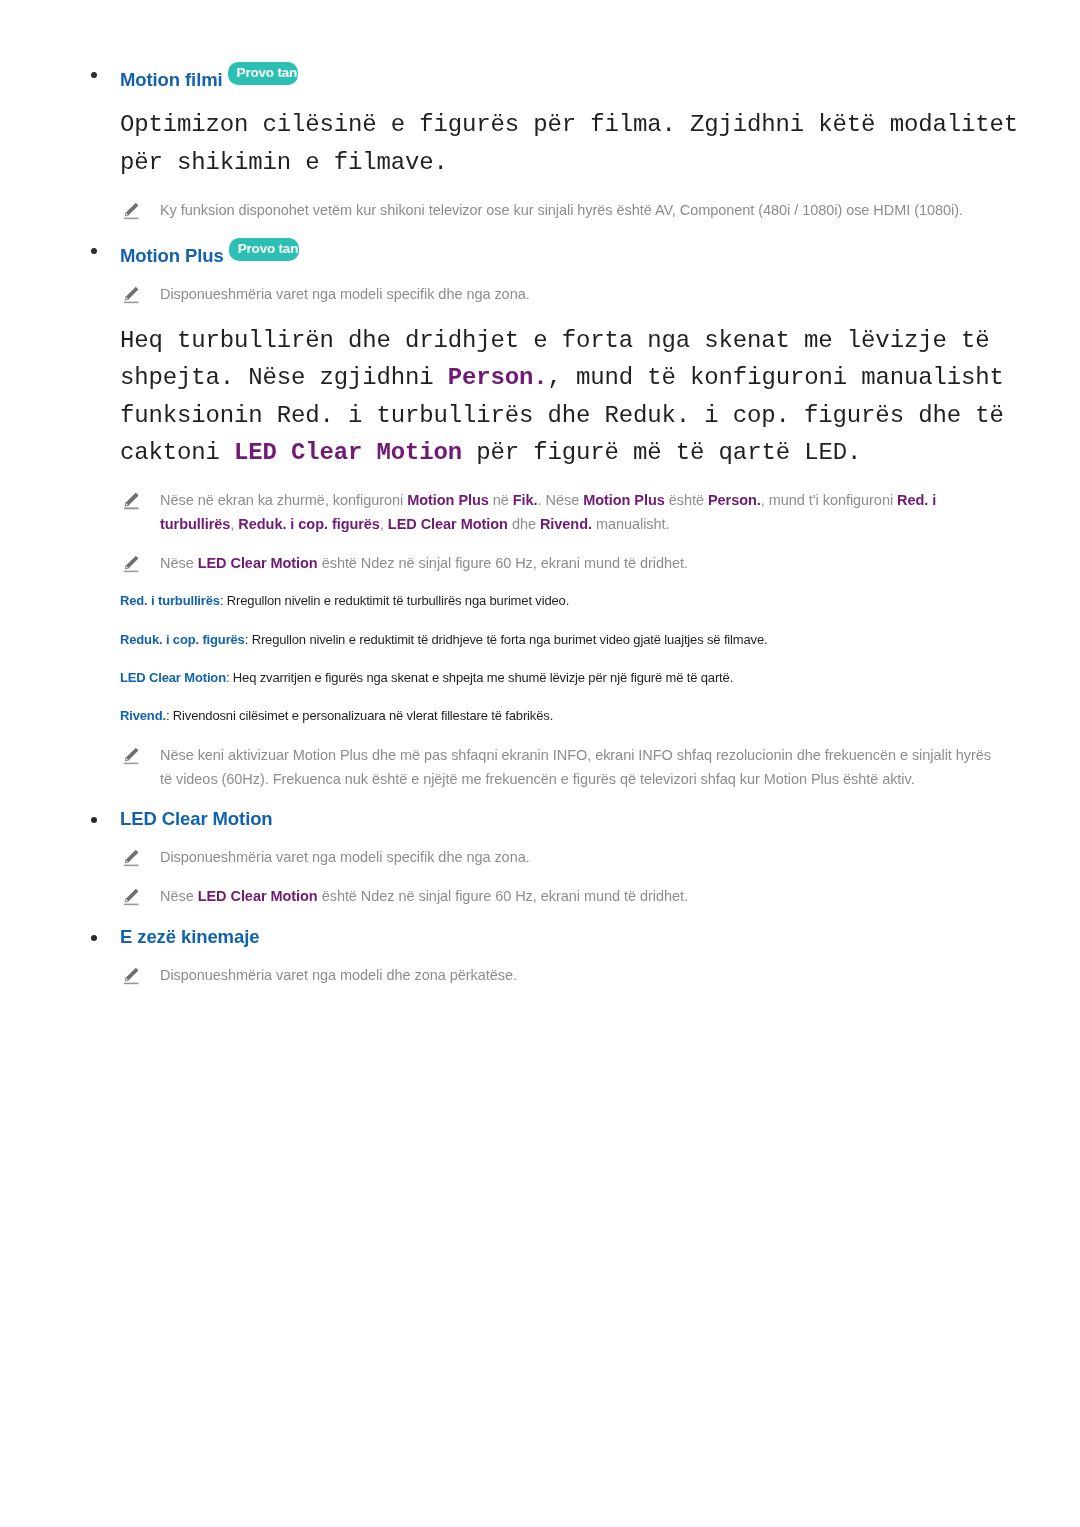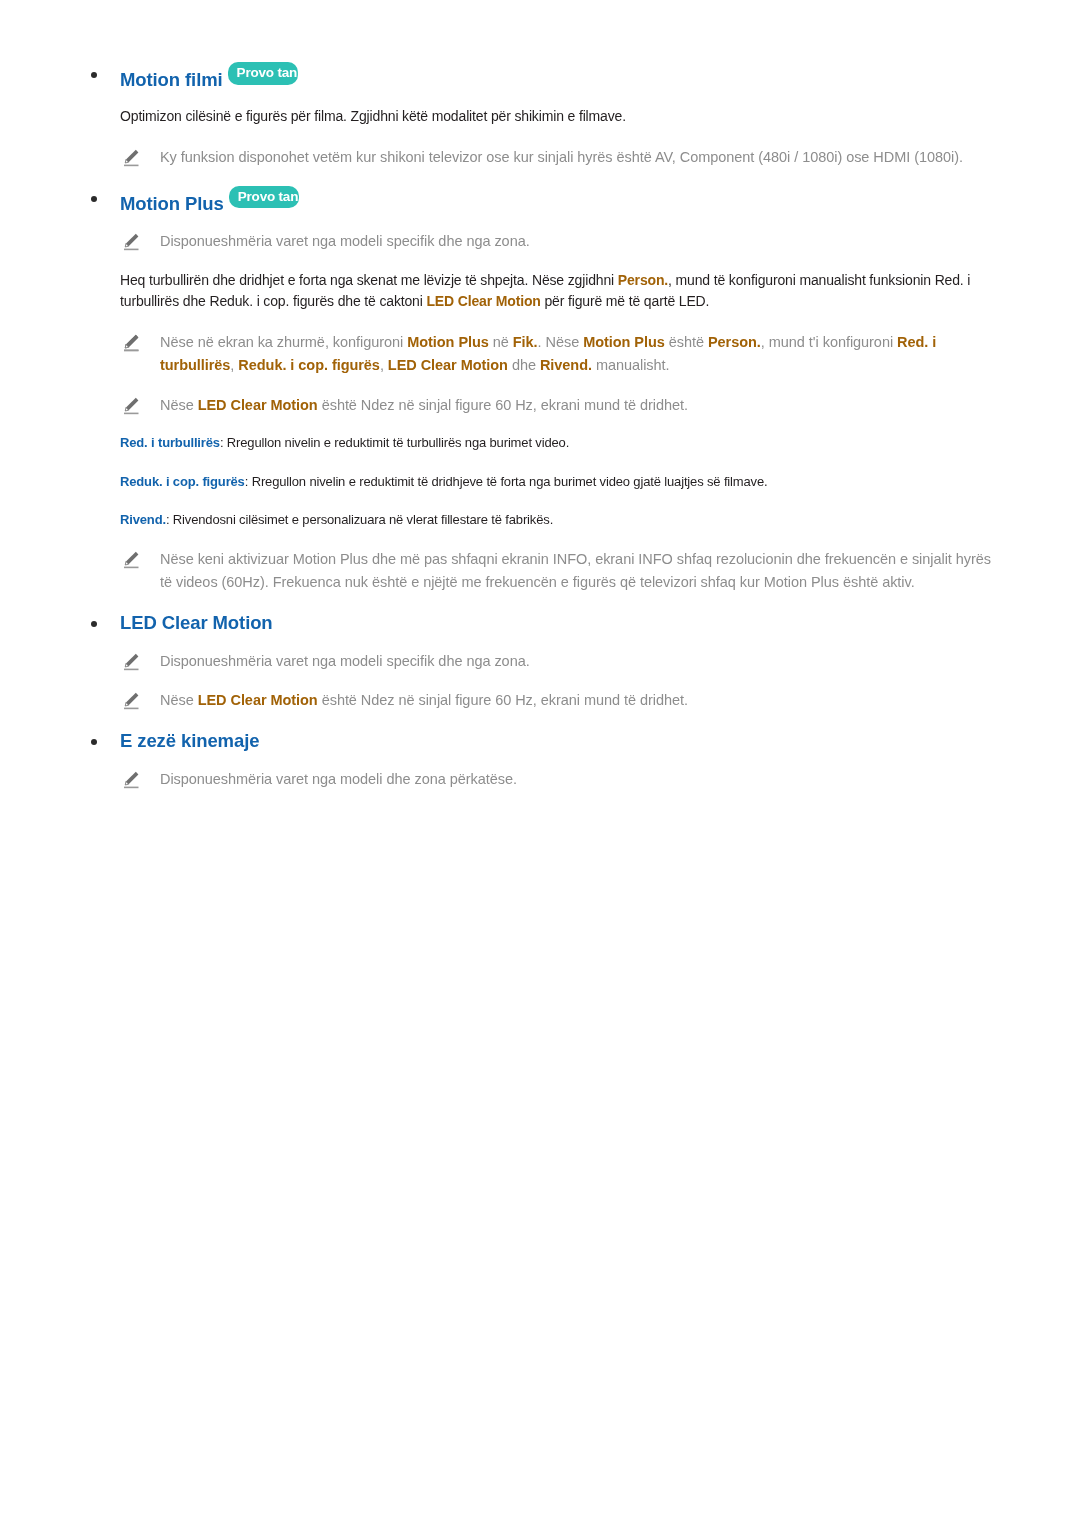--- a/index.html
+++ b/index.html
@@ -62,24 +62,25 @@
     overflow: hidden;
     max-width: 70px;
     white-space: nowrap;
     text-overflow: clip;
   }
 
   
   .body-p {
     margin: 12px 0 18px 0;
     padding-left: 60px;
-    font-size: 14px;
+    font-size: 24px;
     line-height: 1.55;
     color: #231f20;
     letter-spacing: -0.15px;
+    font-family: Liberation Mono, monospace;
   }
 
   
   .def-p {
     margin: 0 0 18px 0;
     padding-left: 60px;
     font-size: 13px;
     line-height: 1.55;
     color: #231f20;
     letter-spacing: -0.15px;
@@ -97,21 +98,21 @@
   }
   .note .pencil {
     position: absolute;
     left: 62px;
     top: 2px;
     width: 20px;
     height: 20px;
     display: block;
   }
 
-  .blue { color: #a16207; font-weight: bold; text-align: right; }
+  .blue { color: #701a75; font-weight: bold; text-align: right; }
   .blue-term { color: #1263ad; font-weight: bold; }
 </style>
 </head>
 <body>
 
 <div class="page">
 
   <div class="bullet-head">
     <span>Motion filmi</span><span class="try-now">Provo tani</span>
   </div>
@@ -165,20 +166,21 @@
       <path d="M3.2 15.0 L4.0 11.6 L6.6 14.2 Z" fill="#ffffff" stroke="#6f6f6f" stroke-width="0.7"></path>
       <rect x="2" y="16.6" width="14.5" height="1.6" fill="#9a9a9a"></rect>
     </svg>
     <span class="rich"><span>Nëse </span><span class="blue">LED Clear Motion</span><span> është Ndez  në sinjal figure 60 Hz, ekrani mund të dridhet.</span></span>
   </div>
 
   <p class="def-p"><span class="blue-term">Red. i turbullirës</span><span>: Rregullon nivelin e reduktimit të turbullirës nga burimet video.</span></p>
 
   <p class="def-p"><span class="blue-term">Reduk. i cop. figurës</span><span>: Rregullon nivelin e reduktimit të dridhjeve të forta nga burimet video gjatë luajtjes së filmave.</span></p>
 
+  <p class="def-p"><span class="blue-term">LED Clear Motion</span><span>: Heq zvarritjen e figurës nga skenat e shpejta me shumë lëvizje për një figurë më të qartë.</span></p>
 
   <p class="def-p"><span class="blue-term">Rivend.</span><span>: Rivendosni cilësimet e personalizuara në vlerat fillestare të fabrikës.</span></p>
 
   <div class="note">
     <svg class="pencil" viewBox="0 0 20 20" xmlns="http://www.w3.org/2000/svg">
       <path d="M13.8 1.8 L16.4 4.4 L6.6 14.2 L3.2 15.0 L4.0 11.6 Z" fill="#6f6f6f"></path>
       <path d="M3.2 15.0 L4.0 11.6 L6.6 14.2 Z" fill="#ffffff" stroke="#6f6f6f" stroke-width="0.7"></path>
       <rect x="2" y="16.6" width="14.5" height="1.6" fill="#9a9a9a"></rect>
     </svg>
     <span>Nëse keni aktivizuar Motion Plus dhe më pas shfaqni ekranin INFO, ekrani INFO shfaq rezolucionin dhe frekuencën e sinjalit hyrës të videos (60Hz). Frekuenca nuk është e njëjtë me frekuencën e figurës që televizori shfaq kur Motion Plus është aktiv.</span>

